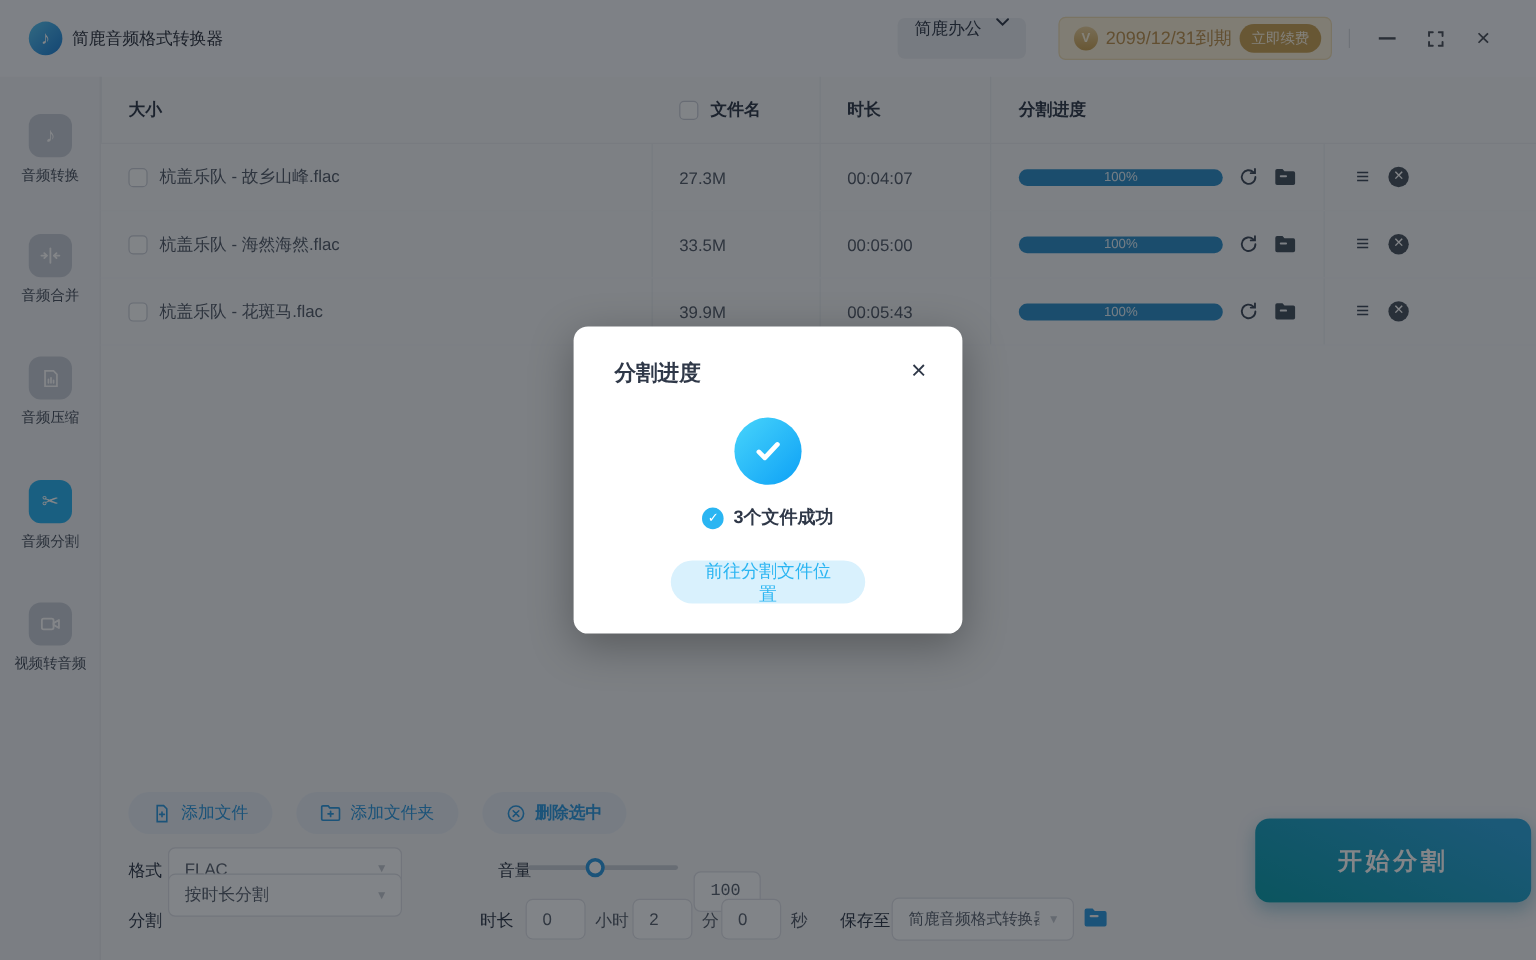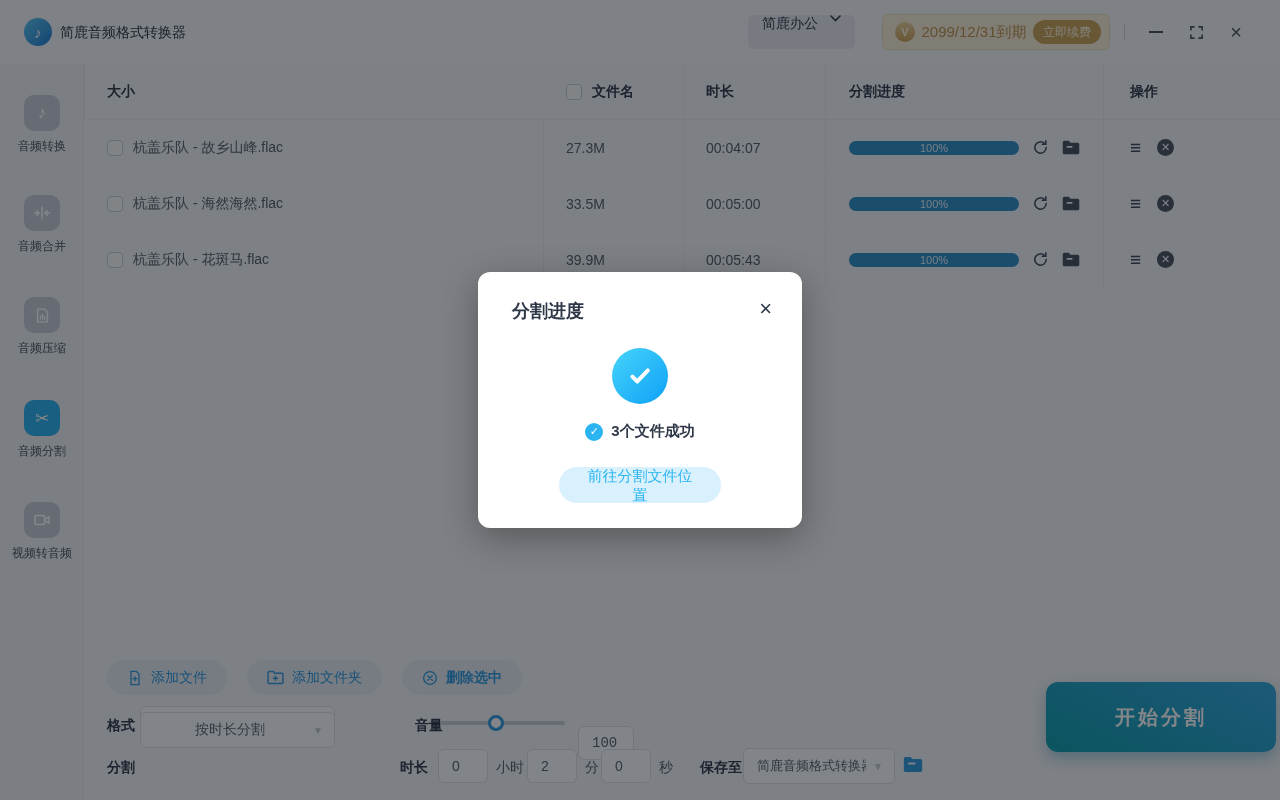--- a/index.html
+++ b/index.html
@@ -64,21 +64,21 @@
   .circle-x { width:17px; height:17px; border-radius:50%; background:#4a5560; color:#fff; font-size:11px;
               line-height:1; display:flex; align-items:center; justify-content:center; cursor:pointer; }
   .menu-glyph { font-size:19px; color:#3f4a5a; cursor:pointer; line-height:1; }
 
   
   .pill-btn { position:absolute; top:660px; height:35px; border:none; border-radius:18px; background:#e6edf5;
               color:#2e9ae0; font-size:14px; font-family:inherit; display:flex; align-items:center; gap:8px;
               padding:0 20px; cursor:pointer; }
   .pb-1 { left:107px; } .pb-2 { left:247px; } .pb-3 { left:402px;font-weight:bold; }
 
-  .ctl-label { position:absolute; font-size:14px; font-weight:bold; color:#303a4a;text-align:center; }
+  .ctl-label { position:absolute; font-size:14px; font-weight:normal; color:#303a4a;text-align:center; }
   .select { position:absolute; height:36px; border:1px solid #dcdfe6; border-radius:6px; background:#fbfdfe;
             display:flex; align-items:center; padding:0 28px 0 13px; font-size:14px; color:#5b6472; cursor:pointer; }
   .select .caret { position:absolute; right:11px; font-size:10px; color:#c3c8d1; }
   .num-input { position:absolute; height:34px; border:1px solid #dcdfe6; border-radius:6px; background:#fbfdfe;
                font-size:14px; color:#5b6472; padding-left:13px; font-family:inherit; }
   .unit { position:absolute; font-size:14px; color:#545d6a; } 
   .slider { position:absolute; left:440px; top:721px; width:125px; height:4px; border-radius:2px; background:#c9ced6; cursor:pointer; }
   .slider-fill { width:56px; height:4px; border-radius:2px; background:#2e9ae0; }
   .slider-knob { position:absolute; left:48px; top:-6px; width:16px; height:16px; border-radius:50%;
                  background:#fff; border:3px solid #2e9ae0; }
@@ -186,21 +186,20 @@
 
   <section class="table">
     <div class="t-row-grid t-head">
       <div class="cell c-size bl">大小</div>
       <div class="cell c-name">
         <span class="checkbox"></span>
         <span>文件名</span>
       </div>
       <div class="cell c-dur bl">时长</div>
       <div class="cell c-prog bl">分割进度</div>
-      <div class="cell c-act bl">操作</div>
     </div>
 
     <div class="t-row-grid t-row">
       <div class="cell c-name">
         <span class="checkbox"></span>
         <span>杭盖乐队 - 故乡山峰.flac</span>
       </div>
       <div class="cell c-size bl">27.3M</div>
       <div class="cell c-dur bl">00:04:07</div>
       <div class="cell c-prog bl">
@@ -315,21 +314,21 @@
     <span class="caret">▼</span>
   </div>
   <span class="ctl-label" style="left:415px; top:717px;">音量</span>
   <div class="slider">
     <span class="slider-fill"></span>
     <span class="slider-knob"></span>
   </div>
   <input class="num-input" style="left: 578px; top: 726px; width: 56px; font-family: Liberation Mono, monospace;" value="100">
 
   <span class="ctl-label" style="left:107px; top:759px;">分割</span>
-  <div class="select" style="left:140px; top:712px; width:195px;justify-content:center;">
+  <div class="select" style="left:140px; top:728px; width:195px;">
     <span>按时长分割</span>
     <span class="caret">▼</span>
   </div>
   <span class="ctl-label" style="left:400px; top:759px;">时长</span>
   <input class="num-input" style="left: 438px; top: 749px; width: 50px;" value="0">
   <span class="unit" style="left:496px; top:759px;">小时</span>
   <input class="num-input" style="left: 527px; top: 749px; width: 50px;" value="2">
   <span class="unit" style="left:585px; top:759px;">分</span>
   <input class="num-input" style="left: 601px; top: 749px; width: 50px;" value="0">
   <span class="unit" style="left:659px; top:759px;">秒</span>

